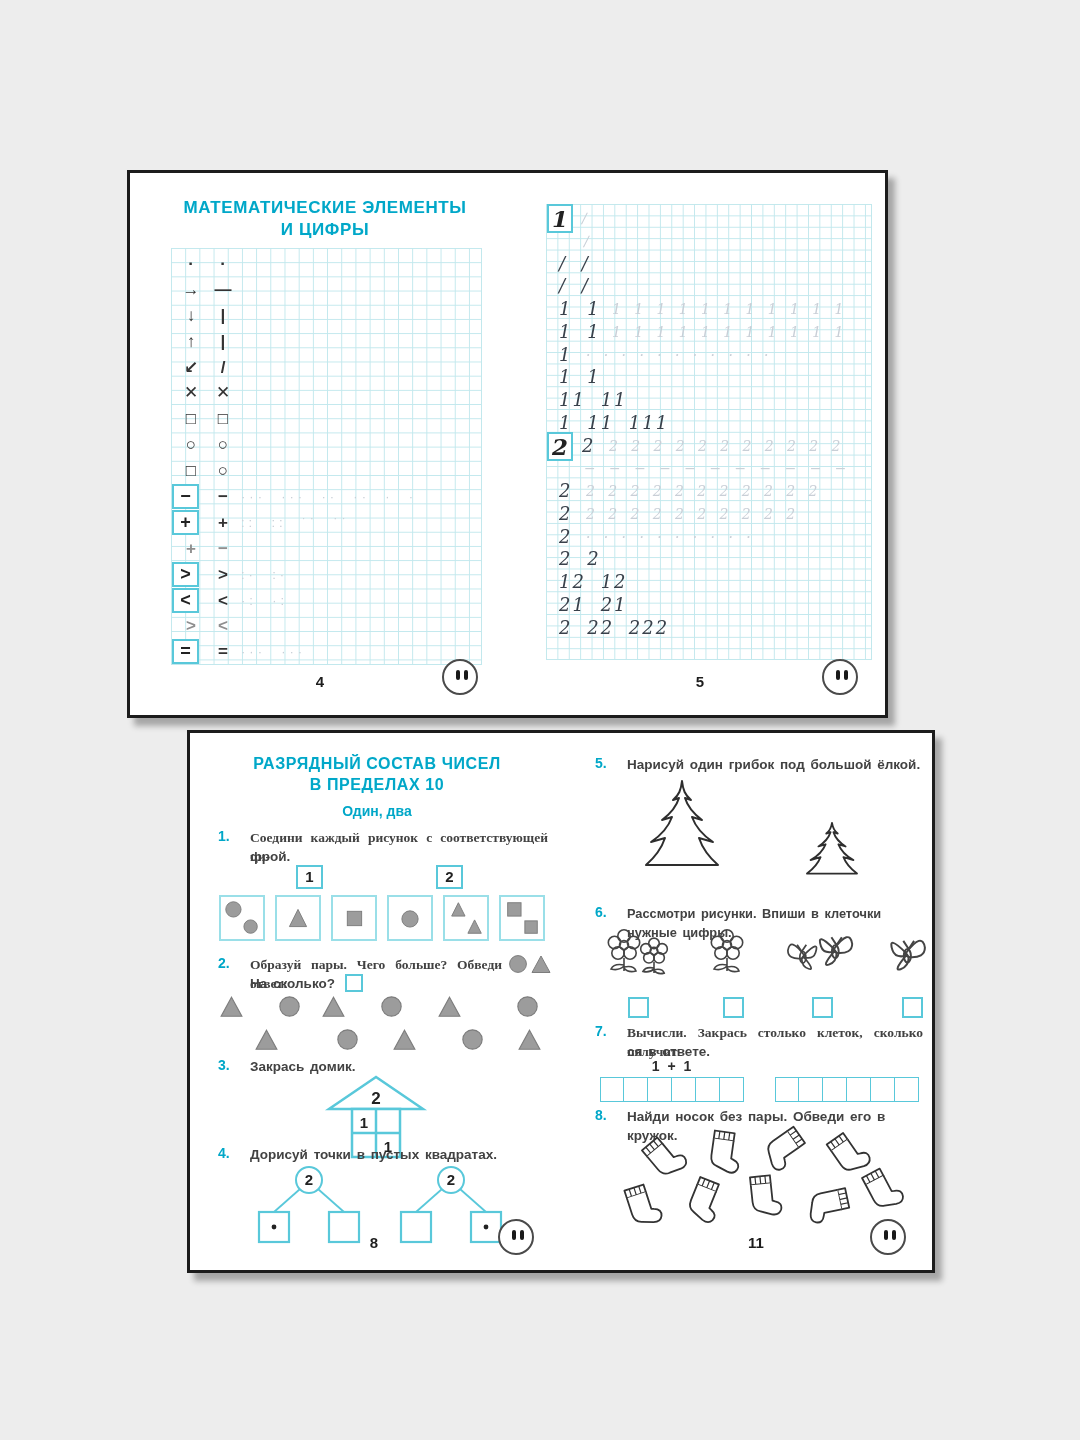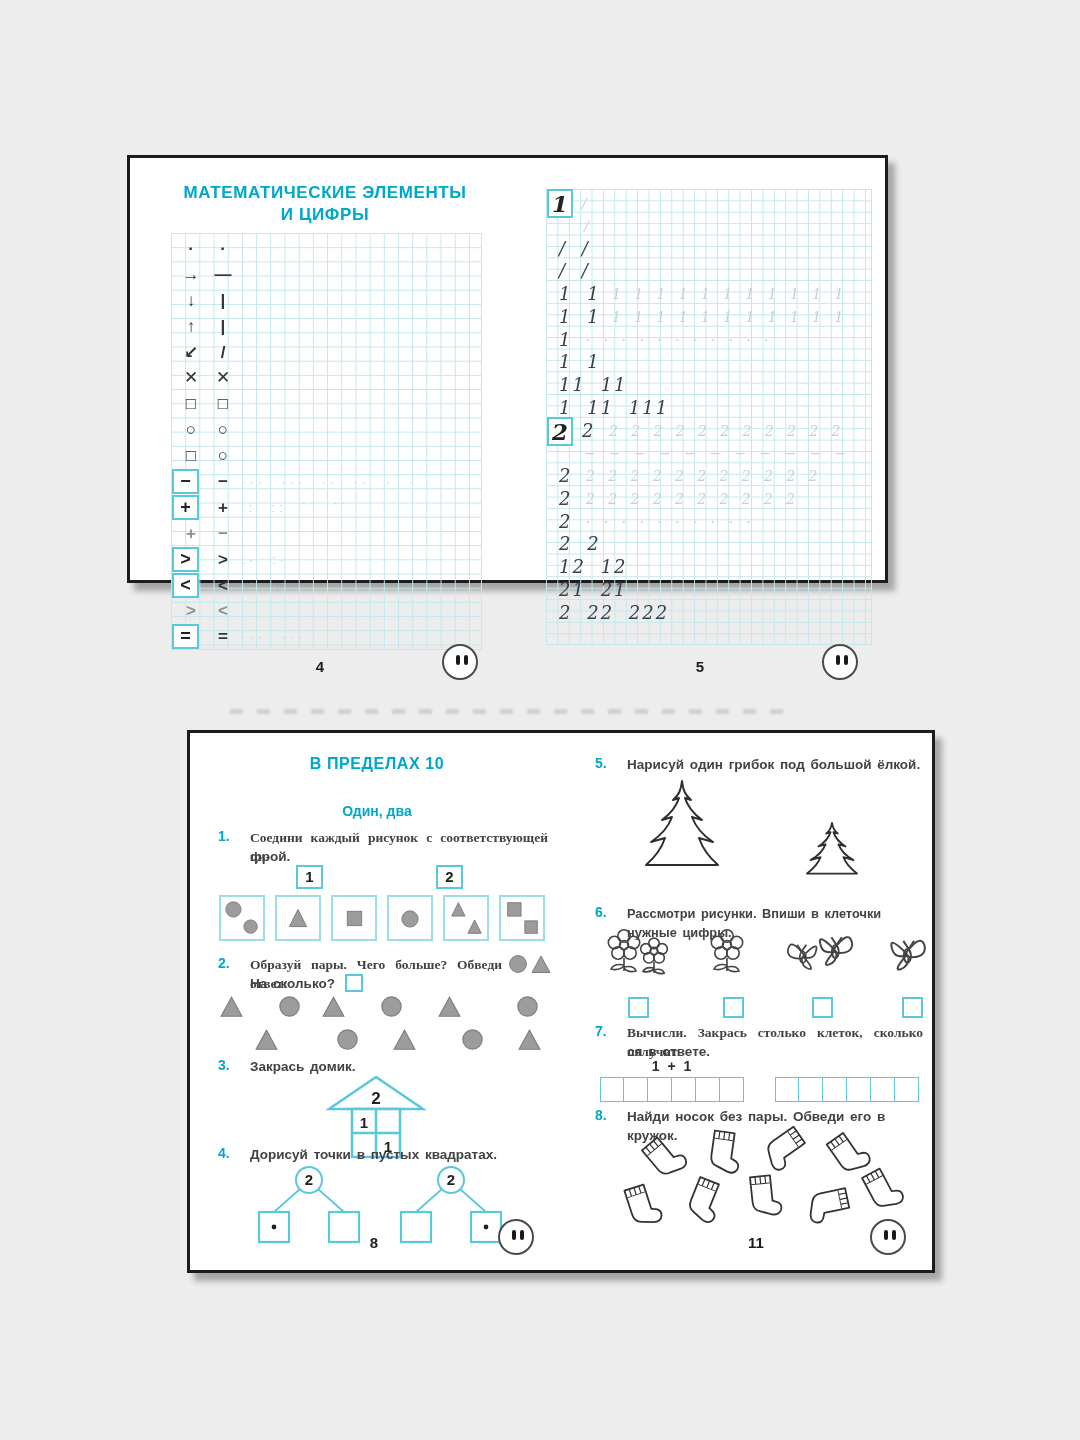--- a/index.html
+++ b/index.html
@@ -5,21 +5,21 @@
   :root{
     --accent:#00a7c8; --grid:#c2e8ed; --boxb:#59c8da; --ink:#3f3f3f;
     --digit:#39414b; --faint:#c9cfd7; --shape:#9c9c9c; --shapeb:#7d7d7d;
   }
   *{margin:0;padding:0;box-sizing:border-box;}
   html,body{width:1080px;height:1440px;}
   body{background:#ededed;font-family:"Liberation Sans","DejaVu Sans",sans-serif;position:relative;overflow:hidden;}
 
   .card{position:absolute;background:#fff;border:3px solid #1c1c1c;
         box-shadow:7px 8px 6px rgba(0,0,0,.30);}
-  #card-top{left:127px;top:155px;width:761px;height:428px;}
+  #card-top{left:127px;top:170px;width:761px;height:548px;}
   #card-bottom{left:187px;top:730px;width:748px;height:543px;}
 
   .artifact{position:absolute;left:230px;top:709px;width:560px;height:5px;opacity:.55;
     background:repeating-linear-gradient(90deg,#b9b9b9 0 13px,transparent 13px 27px);filter:blur(1px);}
 
   .title{position:absolute;color:var(--accent);font-weight:bold;text-align:center;
          letter-spacing:.6px;line-height:22px;text-shadow:0 0 2px #eafcff;}
   #t4{left:30px;top:24px;width:330px;font-size:17px;}
   #t10{left:26px;top:20px;width:322px;font-size:16px;line-height:21px;}
   .subtitle{position:absolute;left:26px;top:70px;width:322px;text-align:center;
@@ -237,20 +237,21 @@
   <div class="pagenum" style="left:552px;top:500px;">5</div>
   <div class="smiley" style="left:692px;top:486px;">
       <i class="l"></i>
       <i class="r"></i>
     </div>
 </div>
 
 <div id="card-bottom" class="card">
 
   <div id="t10" class="title">
+    <div>РАЗРЯДНЫЙ  СОСТАВ  ЧИСЕЛ</div>
     <div>В  ПРЕДЕЛАХ  10</div>
   </div>
   <div class="subtitle">Один, два</div>
 
   <div class="ex-num" style="left:28px;top:95px;">1.</div>
   <div class="ex-text just" style="left:60px;top:95px;width:298px;">Соедини  каждый  рисунок  с  соответствующей  ци-</div>
   <div class="ex-text" style="left:60px;top:114px;width:298px;">фрой.</div>
   <div class="dig-sq" style="left:106px;top:132px;">1</div>
   <div class="dig-sq" style="left:246px;top:132px;">2</div>
   <div style="position:absolute;left:29px;top:162px;width:330px;height:48px;">

